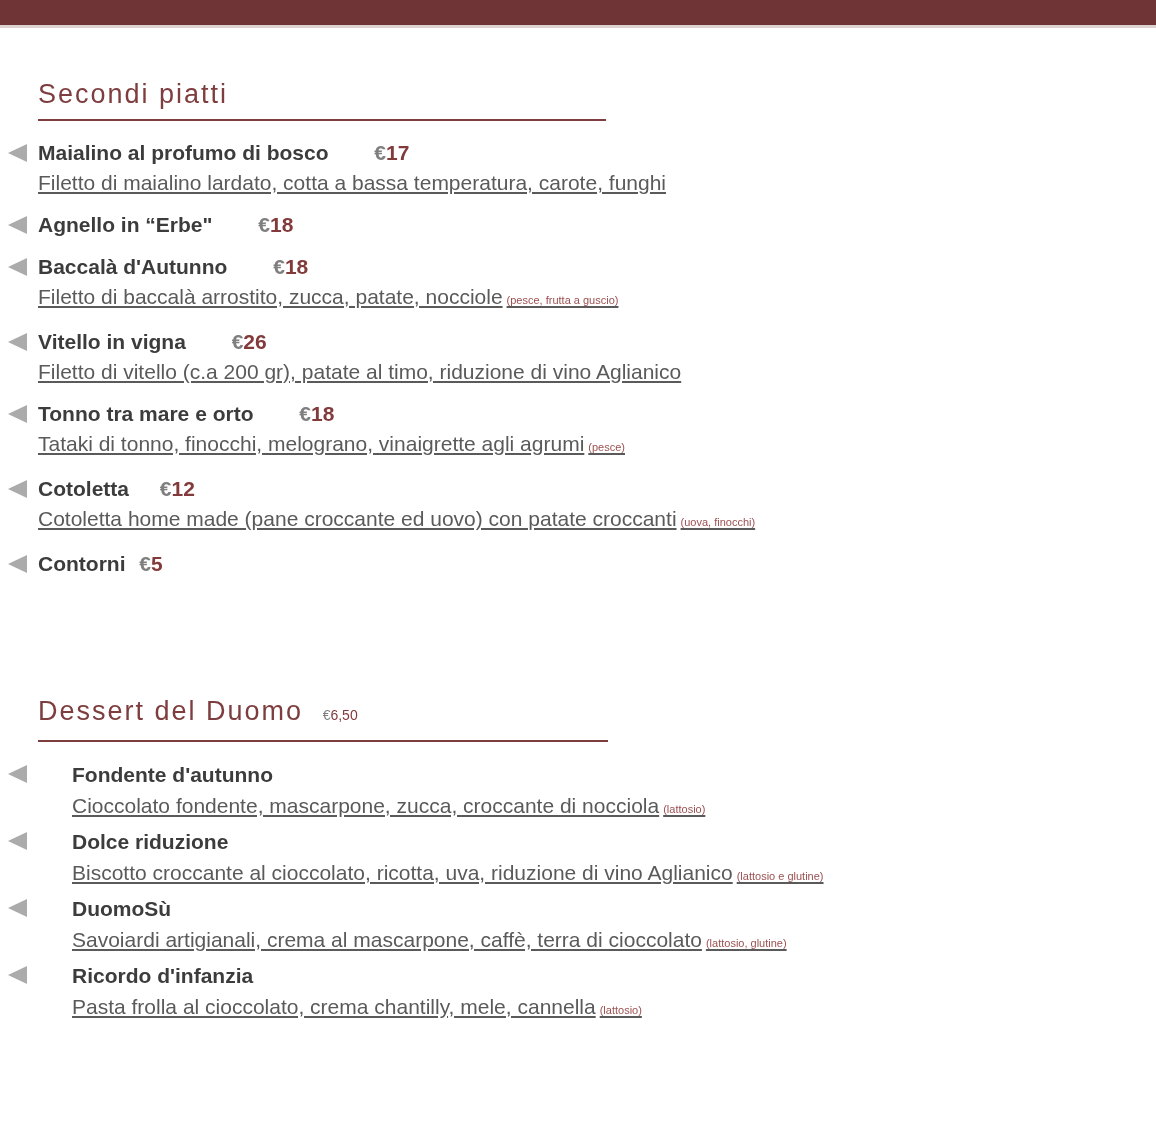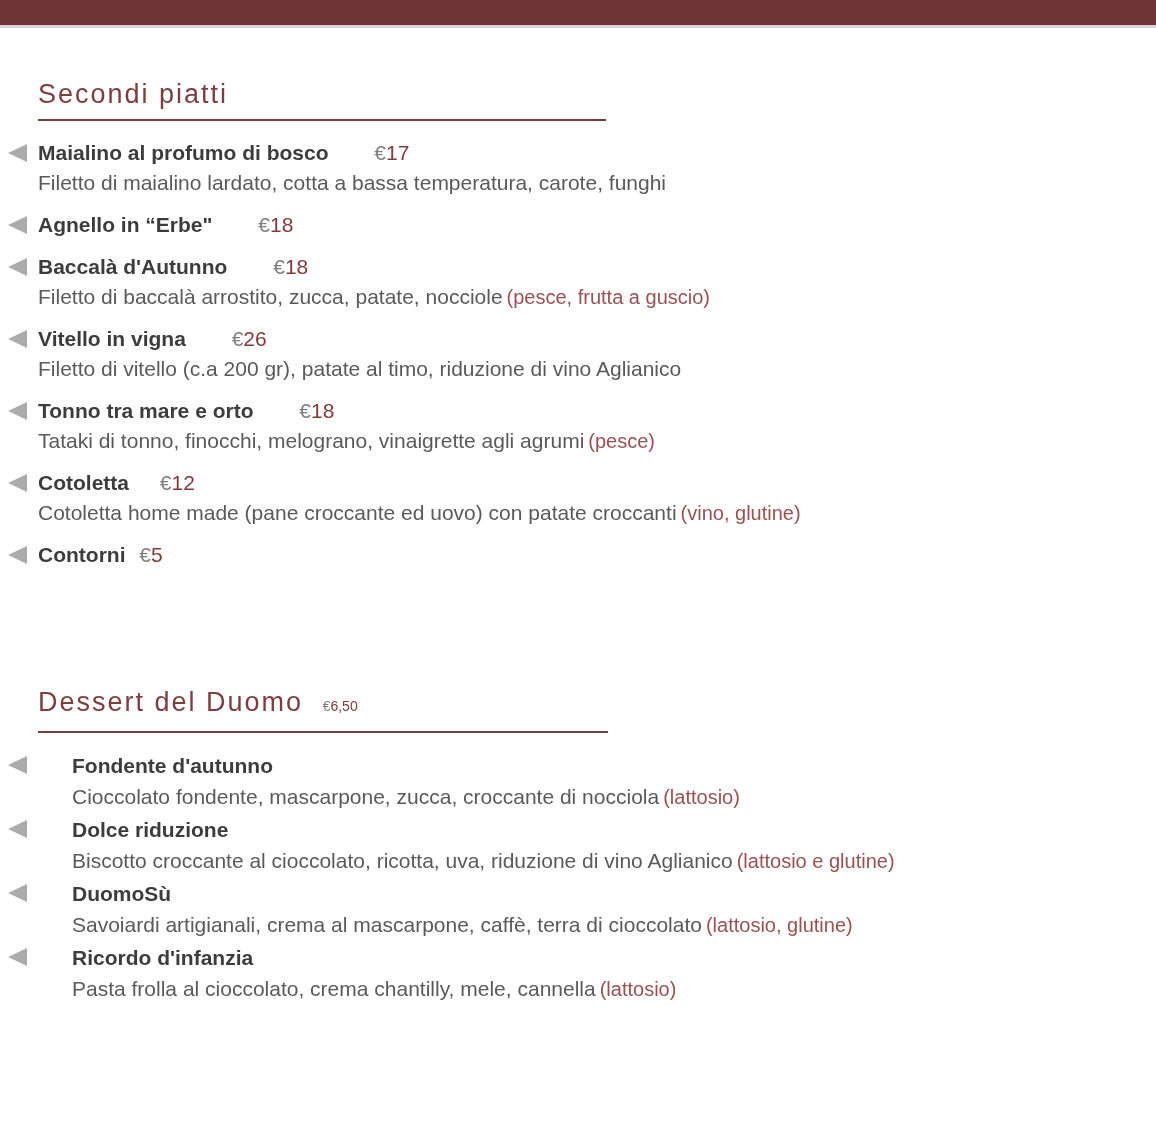--- a/index.html
+++ b/index.html
@@ -59,31 +59,32 @@
   .title-row {
     font-size: 21px;
     line-height: 30px;
     font-weight: 700;
     color: #3C3C3C;
   }
   .desc-row {
     font-size: 21px;
     line-height: 30px;
     color: #5A5A5A;
+    text-decoration: underline;
   }
   .dessert-items .title-row,
   .dessert-items .desc-row { line-height: 31px; margin-left: 34px; }
 
-  .price { font-weight: 400; color: #823A3A; white-space: nowrap; }
+  .price { font-weight: 700; color: #823A3A; white-space: nowrap; }
   .gap-lg { margin-left: 40px; }
   .gap-md { margin-left: 25px; }
   .gap-sm { margin-left: 8px; }
 
   .allergen {
-    font-size: 20px;
+    font-size: 11px;
     color: #9C5051;
     margin-left: 4px;
   }
   .allergen:empty { display: none; }
 </style>
 </head>
 <body>
 
 <header class="top-bar"></header>
 
@@ -159,21 +160,21 @@
       </div>
 
       <div class="item">
         <span class="marker"></span>
         <div class="item-body">
           <div class="title-row">
             <span>Cotoletta</span>
             <span class="price gap-md"><span class="euro">€</span><span>12</span></span>
           </div>
           <div class="desc-row">
-            <span>Cotoletta home made (pane croccante ed uovo) con patate croccanti</span><span class="allergen">(vino, glutine)</span>
+            <span>Cotoletta home made (pane croccante ed uovo) con patate croccanti</span><span class="allergen">(uova, finocchi)</span>
           </div>
         </div>
       </div>
 
       <div class="item">
         <span class="marker"></span>
         <div class="item-body">
           <div class="title-row">
             <span>Contorni</span>
             <span class="price gap-sm"><span class="euro">€</span><span>5</span></span>

